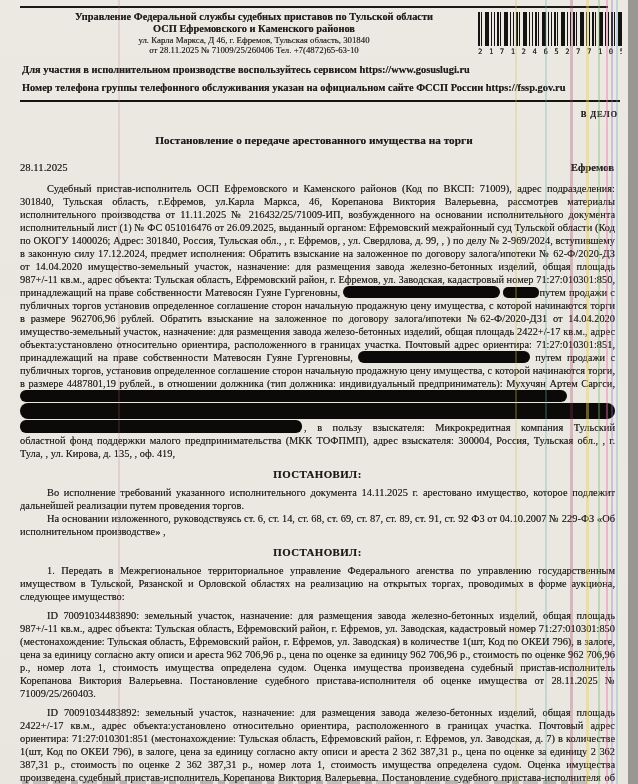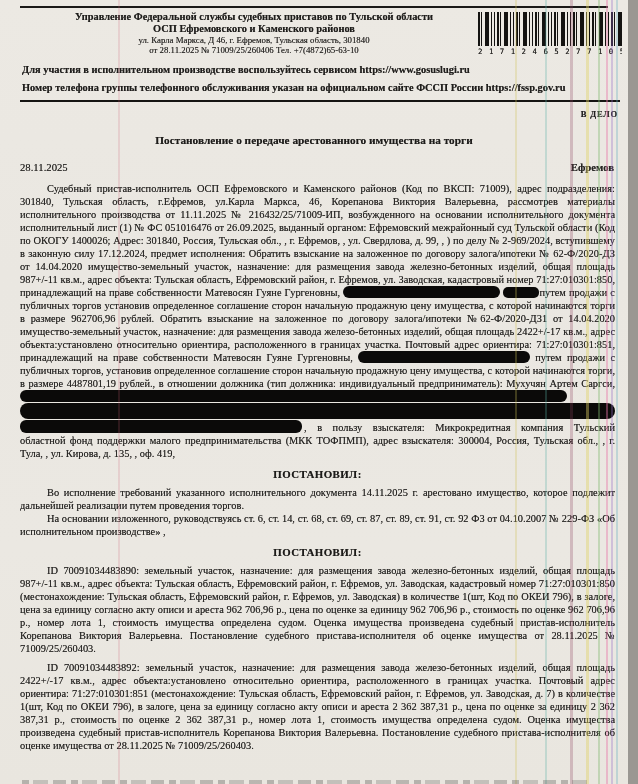--- a/index.html
+++ b/index.html
@@ -117,19 +117,20 @@
       <span class="redact r4a"></span>
       <span class="redact r4b"></span>
       <span class="redact r4c"></span><span>, в пользу взыскателя: Микрокредитная компания Тульский областной фонд поддержки малого предпринимательства (МКК ТОФПМП), адрес взыскателя: 300004, Россия, Тульская обл., , г. Тула, , ул. Кирова, д. 135, , оф. 419,</span>
     </p>
 
     <div class="heading">ПОСТАНОВИЛ:</div>
     <p class="para">Во исполнение требований указанного исполнительного документа 14.11.2025 г. арестовано имущество, которое подлежит дальнейшей реализации путем проведения торгов.</p>
     <p class="para">На основании изложенного, руководствуясь ст. 6, ст. 14, ст. 68, ст. 69, ст. 87, ст. 89, ст. 91, ст. 92 ФЗ от 04.10.2007 № 229-ФЗ «Об исполнительном производстве» ,</p>
 
     <div class="heading">ПОСТАНОВИЛ:</div>
+    <p class="para">1. Передать в Межрегиональное территориальное управление Федерального агенства по управлению государственным имуществом в Тульской, Рязанской и Орловской областях на реализацию на открытых торгах, проводимых в форме аукциона, следующее имущество:</p>
     <p class="para lot">ID 70091034483890: земельный участок, назначение: для размещения завода железно-бетонных изделий, общая площадь 987+/-11 кв.м., адрес объекта: Тульская область, Ефремовский район, г. Ефремов, ул. Заводская, кадастровый номер 71:27:010301:850 (местонахождение: Тульская область, Ефремовский район, г. Ефремов, ул. Заводская) в количестве 1(шт, Код по ОКЕИ 796), в залоге, цена за единицу согласно акту описи и ареста 962 706,96 р., цена по оценке за единицу 962 706,96 р., стоимость по оценке 962 706,96 р., номер лота 1, стоимость имущества определена судом. Оценка имущества произведена судебный пристав-исполнитель Корепанова Виктория Валерьевна. Постановление судебного пристава-исполнителя об оценке имущества от 28.11.2025 № 71009/25/260403.</p>
     <p class="para lot">ID 70091034483892: земельный участок, назначение: для размещения завода железо-бетонных изделий, общая площадь 2422+/-17 кв.м., адрес объекта:установлено относительно ориентира, расположенного в границах участка. Почтовый адрес ориентира: 71:27:010301:851 (местонахождение: Тульская область, Ефремовский район, г. Ефремов, ул. Заводская, д. 7) в количестве 1(шт, Код по ОКЕИ 796), в залоге, цена за единицу согласно акту описи и ареста 2 362 387,31 р., цена по оценке за единицу 2 362 387,31 р., стоимость по оценке 2 362 387,31 р., номер лота 1, стоимость имущества определена судом. Оценка имущества произведена судебный пристав-исполнитель Корепанова Виктория Валерьевна. Постановление судебного пристава-исполнителя об оценке имущества от 28.11.2025 № 71009/25/260403.</p>
 
   </div>
 
   <div class="cut-sliver"></div>
 </div>
 
 </body></html>

